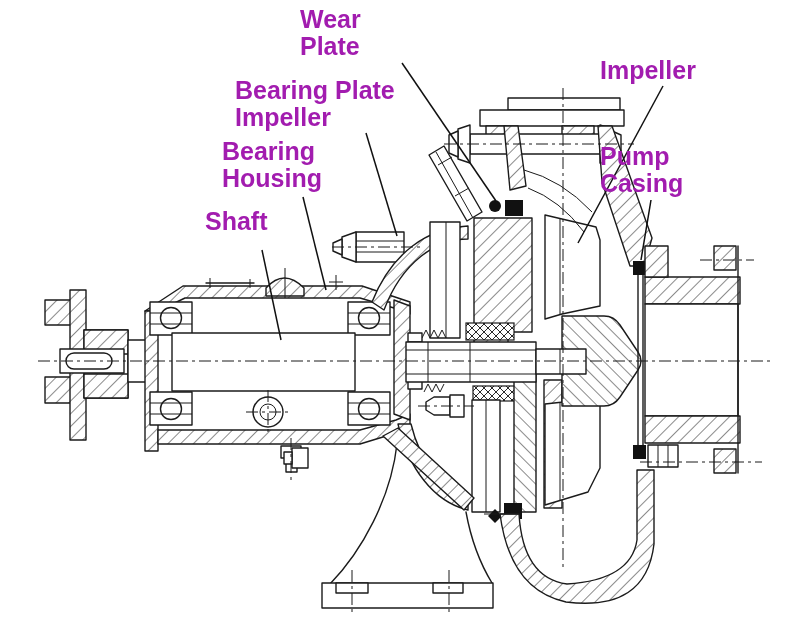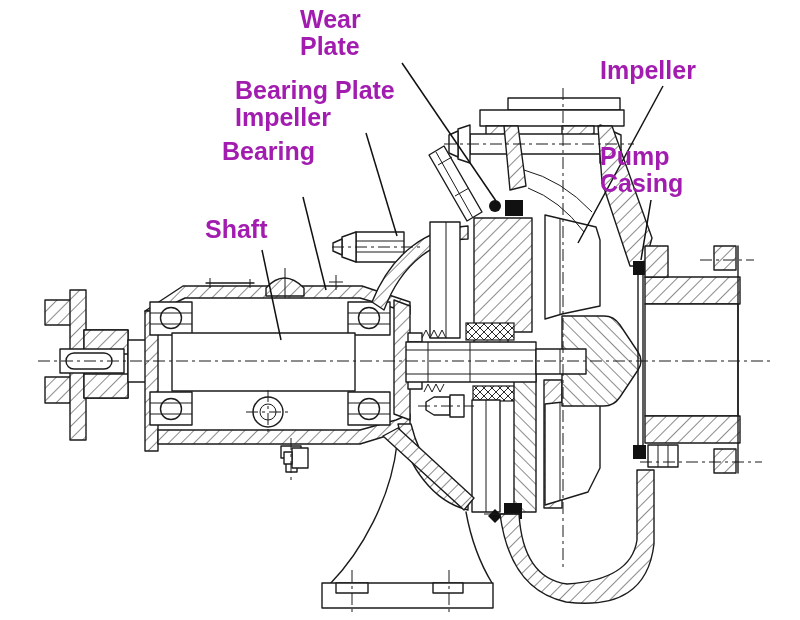--- a/index.html
+++ b/index.html
@@ -244,23 +244,24 @@
     <span>Plate</span>
   </div>
 
   <div class="label" style="left:235px;top:77px;width:195px">
     <span>Bearing Plate</span>
     <span>Impeller</span>
   </div>
 
   <div class="label" style="left:222px;top:138px;width:170px">
     <span>Bearing</span>
-  </div>
-
-  <div class="label" style="left:205px;top:216px;width:110px">
+    <span>Housing</span>
+  </div>
+
+  <div class="label" style="left:205px;top:208px;width:110px">
     <span>Shaft</span>
   </div>
 
   <div class="label" style="left:600px;top:57px;width:136px">
     <span>Impeller</span>
   </div>
 
   <div class="label" style="left:600px;top:143px;width:155px">
     <span>Pump</span>
     <span>Casing</span>

